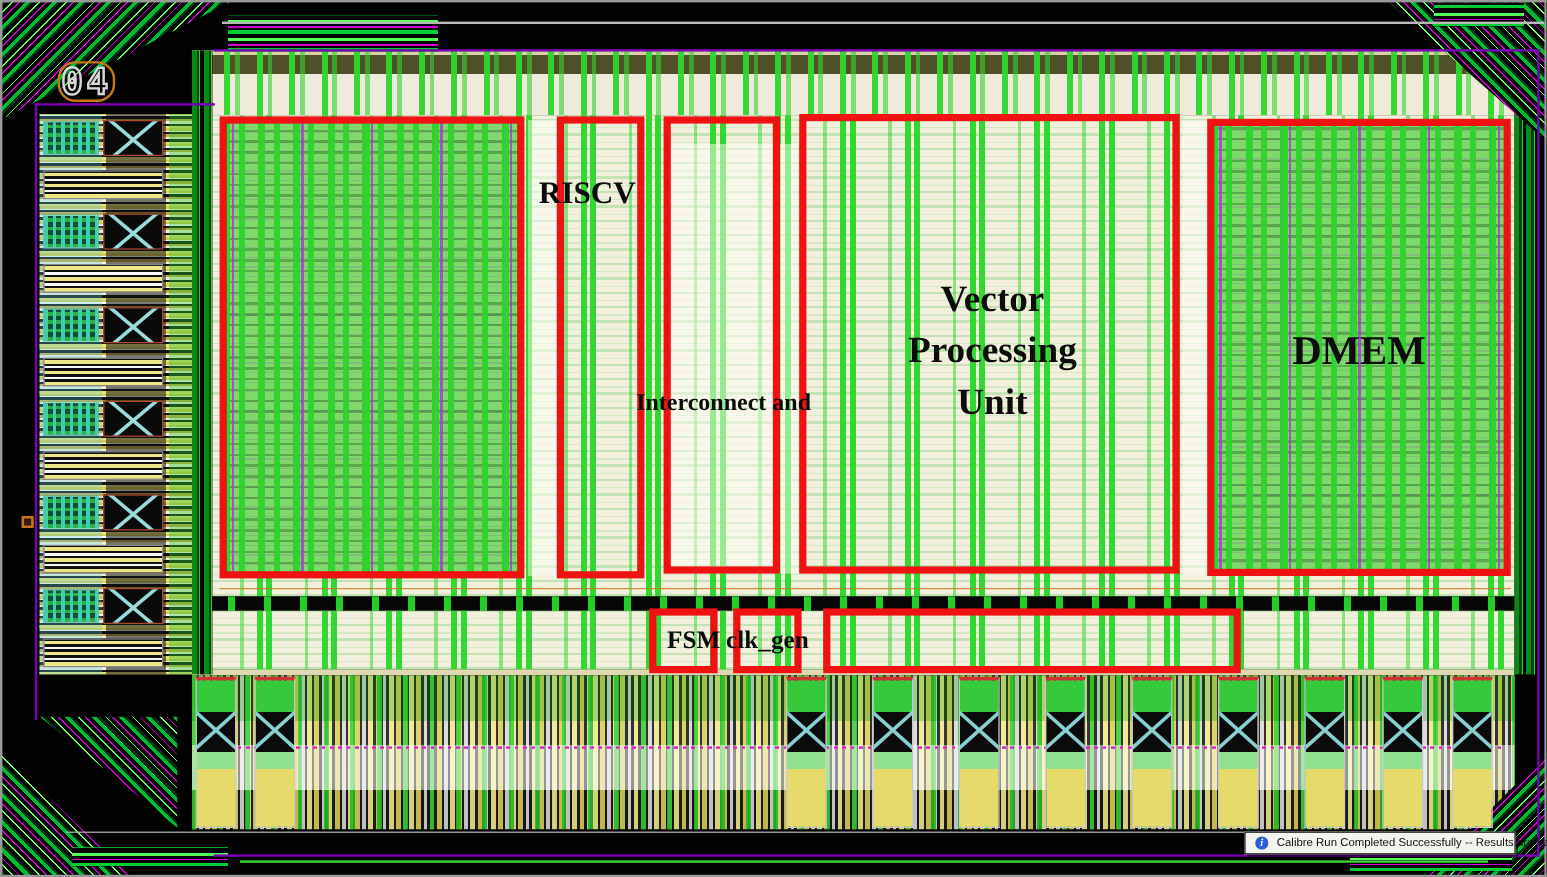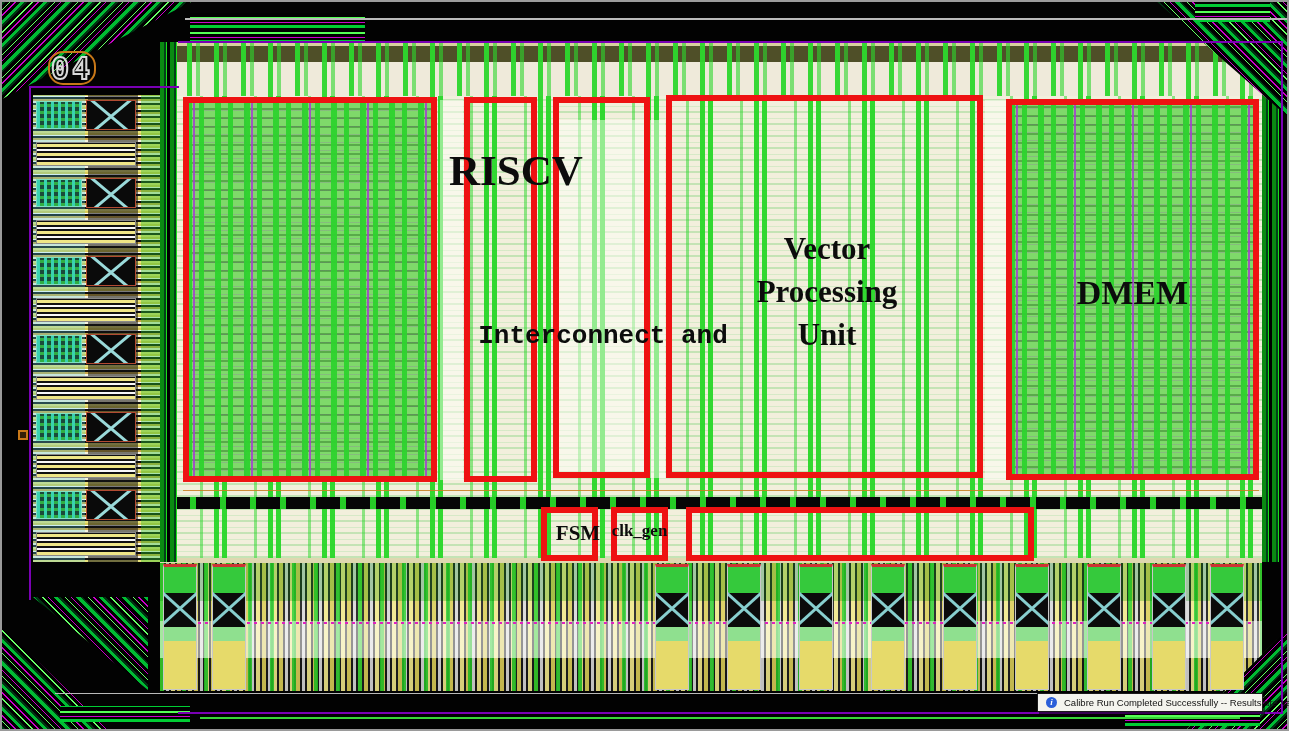--- a/index.html
+++ b/index.html
@@ -140,32 +140,32 @@
 
   <div class="anno" style="left:183px;top:97px;width:254px;height:385px;"></div>
   <div class="anno" style="left:464px;top:97px;width:73px;height:385px;"></div>
   <div class="anno" style="left:553px;top:97px;width:97px;height:381px;"></div>
   <div class="anno" style="left:666px;top:95px;width:317px;height:383px;"></div>
   <div class="anno" style="left:1006px;top:99px;width:253px;height:381px;"></div>
   <div class="anno" style="left:541px;top:507px;width:57px;height:54px;"></div>
   <div class="anno" style="left:611px;top:507px;width:57px;height:54px;"></div>
   <div class="anno" style="left:686px;top:507px;width:348px;height:54px;"></div>
 
-  <div class="lbl" style="left:449px;top:146px;font-size:43px;text-align:right;">RISCV</div>
-  <div class="lbl" style="left:423px;top:315px;width:360px;font-size:26px;line-height:42px;font-family:Liberation Mono, monospace;">
+  <div class="lbl" style="left:449px;top:146px;font-size:26px;text-align:right;">RISCV</div>
+  <div class="lbl" style="left:423px;top:315px;width:360px;font-size:20px;line-height:42px;">
     <span style="position:static;display:block;">Interconnect and</span>
   </div>
   <div class="lbl" style="left:1006px;top:274px;width:253px;font-size:34px;">DMEM</div>
   <div class="lbl" style="left:667px;top:227px;width:320px;font-size:31px;line-height:43px;">
     <span style="position:static;display:block;">Vector</span>
     <span style="position:static;display:block;">Processing</span>
     <span style="position:static;display:block;">Unit</span>
   </div>
   <div class="lbl" style="left:541px;top:521px;width:74px;font-size:21px;">FSM</div>
-  <div class="lbl" style="left:596px;top:521px;width:87px;font-size:17px;">clk_gen</div>
+  <div class="lbl" style="left:596px;top:521px;width:87px;font-size:21px;">clk_gen</div>
 
   <div class="seal135" style="left:0;top:0;width:195px;height:100px;clip-path:polygon(0 0,100% 0,0 100%);"></div>
   <div class="seal45" style="left:1155px;top:0;width:134px;height:118px;clip-path:polygon(0 0,100% 0,100% 100%);"></div>
   <div class="seal45" style="left:0;top:625px;width:110px;height:106px;clip-path:polygon(0 0,0 100%,100% 100%);"></div>
   <div class="seal135" style="left:1185px;top:628px;width:104px;height:103px;clip-path:polygon(100% 0,100% 100%,0 100%);"></div>
   <div class="seal45" style="left:33px;top:597px;width:115px;height:93px;clip-path:polygon(0 0,100% 0,100% 100%);"></div>
   <div class="sealbar" style="left:190px;top:13px;width:175px;height:30px;"></div>
   <div class="sealbar" style="left:1195px;top:2px;width:75px;height:20px;"></div>
   <div class="sealbar" style="left:1125px;top:710px;width:135px;height:16px;"></div>
   <div class="sealbar" style="left:60px;top:706px;width:130px;height:16px;"></div>

